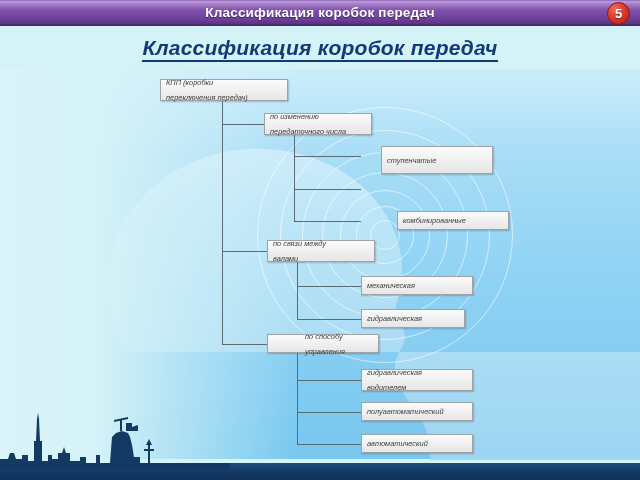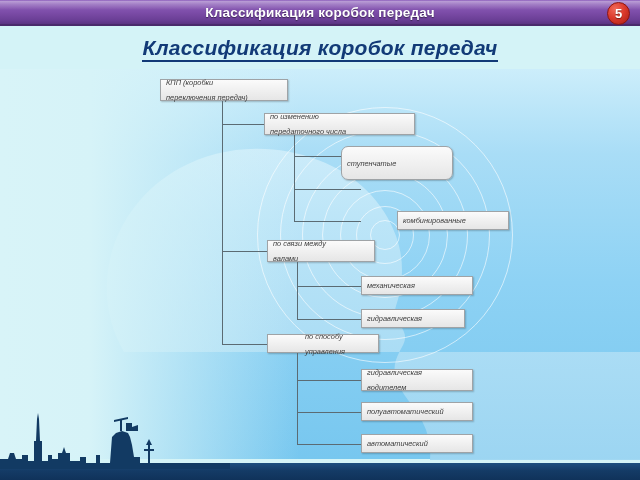--- a/index.html
+++ b/index.html
@@ -187,25 +187,25 @@
 
 <div class="slide-title">
   <span>Классификация коробок передач</span>
 </div>
 
 <div id="diagram">
     <div class="node" style="left: 160px; top: 79px; width: 128px; height: 22px;">КПП (коробки
 переключения передач)</div>
     <div class="conn v" style="left: 222px; top: 101px; height: 243px;"></div>
     <div class="conn h" style="top: 124px; left: 222px; width: 42px;"></div>
-    <div class="node" style="left: 264px; top: 113px; width: 151px; height: 22px;">по изменению
+    <div class="node" style="left: 264px; top: 113px; width: 108px; height: 22px;">по изменению
 передаточного числа</div>
     <div class="conn v" style="left: 294px; top: 135px; height: 86px;"></div>
     <div class="conn h" style="top: 156px; left: 294px; width: 67px;"></div>
-    <div class="node" style="left: 341px; top: 146px; width: 112px; height: 34px; border-radius: 7px;">ступенчатые</div>
+    <div class="node" style="left: 381px; top: 146px; width: 112px; height: 28px;">ступенчатые</div>
     <div class="conn h" style="top: 189px; left: 294px; width: 67px;"></div>
     <div class="conn h" style="top: 221px; left: 294px; width: 67px;"></div>
     <div class="node" style="left: 361px; top: 211px; width: 112px; height: 19px; margin-left: 36px;">комбинированные</div>
     <div class="conn h" style="top: 251px; left: 222px; width: 45px;"></div>
     <div class="node" style="left: 267px; top: 240px; width: 108px; height: 22px;">по связи между
 валами</div>
     <div class="conn v" style="left: 297px; top: 262px; height: 57px;"></div>
     <div class="conn h" style="top: 286px; left: 297px; width: 64px;"></div>
     <div class="node" style="left: 361px; top: 276px; width: 112px; height: 19px;">механическая</div>
     <div class="conn h" style="top: 319px; left: 297px; width: 64px;"></div>

